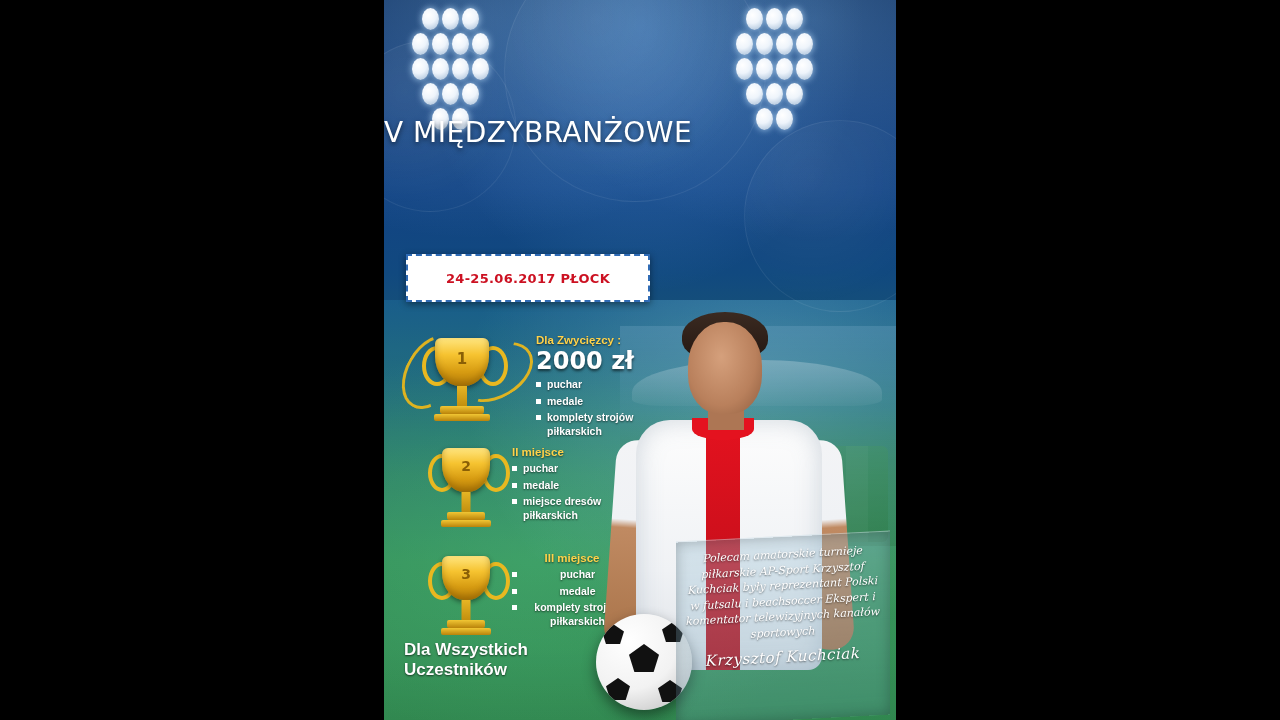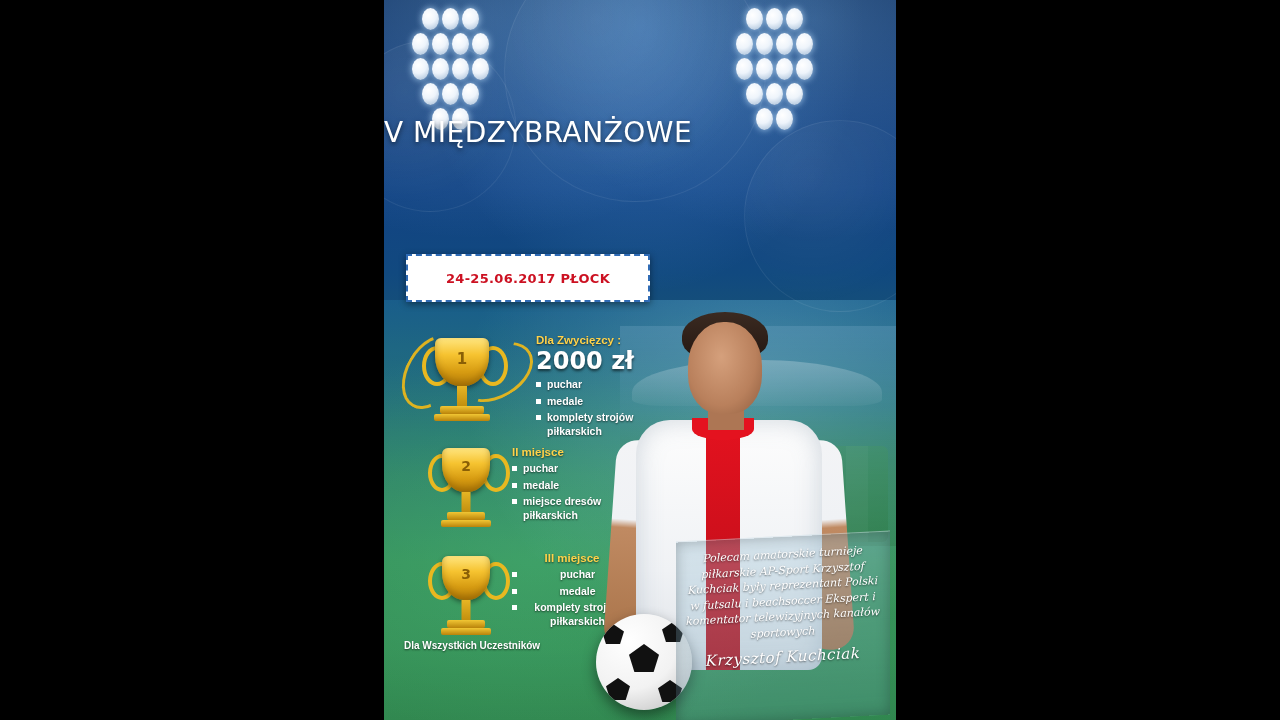--- a/index.html
+++ b/index.html
@@ -307,21 +307,21 @@
     text-shadow: 0 1px 2px rgba(0,0,0,.55);
     letter-spacing: .5px;
   }
 
   
   #participants {
     position: absolute; left: 20px; top: 640px; width: 190px;
     color: #fff;
   }
   #participants .ph {
-    font-size: 10px; font-weight: bold; margin-bottom: 4px;
+    font-size: 17px; font-weight: bold; margin-bottom: 4px;
     text-shadow: 0 1px 2px rgba(0,0,0,.6);
   }
   #participants .pb {
     font-size: 10.5px; font-weight: bold; line-height: 14px;
     text-shadow: 0 1px 2px rgba(0,0,0,.6);
   }
 </style>
 </head>
 <body>
 

